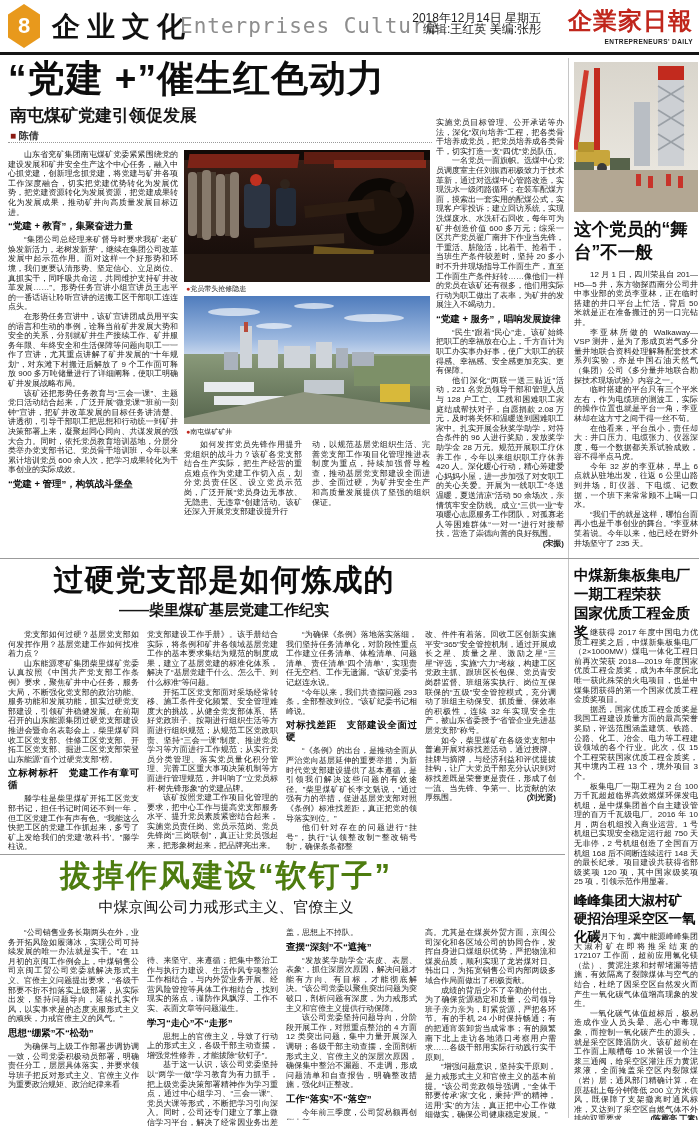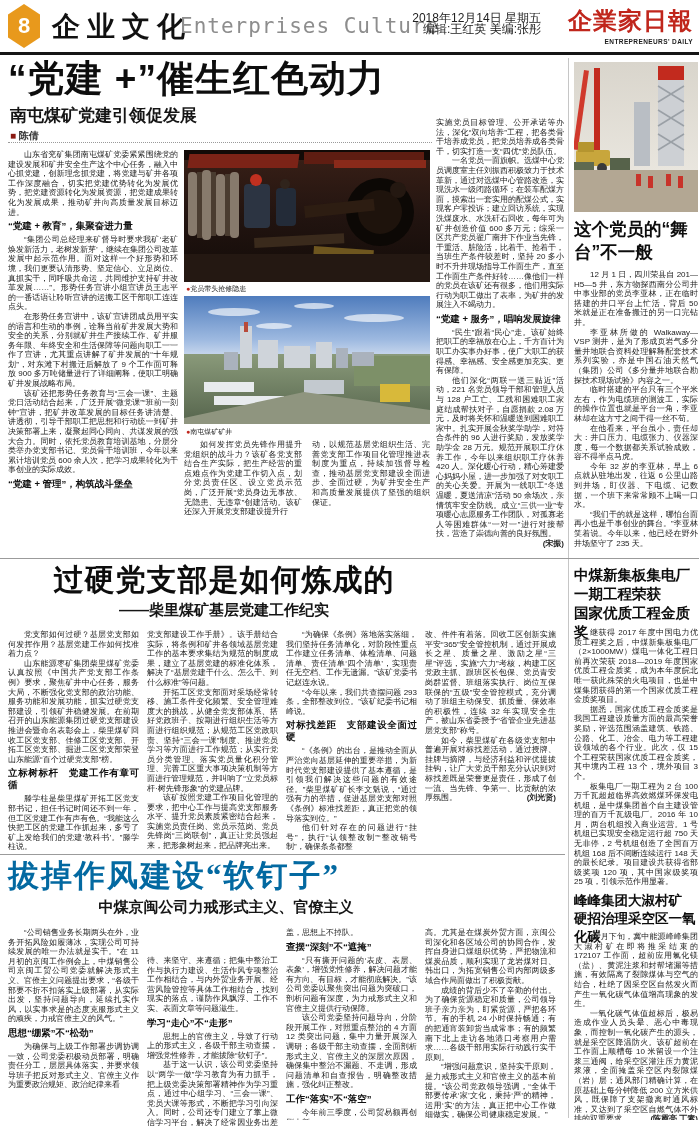--- a/index.html
+++ b/index.html
@@ -29,23 +29,23 @@
   .byline{position:absolute;left:10px;top:129px;width:300px;font-size:10px;color:#333;font-weight:bold;}
   .byline .sq{color:#8b1a12;}
   .dotted{position:absolute;left:8px;top:142px;width:424px;border-top:1px dotted #9a9a9a;}
   .caption{position:absolute;font-size:7px;color:#222;}
   .caption .dot{color:var(--mast);}
   .vrule{position:absolute;left:568px;top:58px;width:1px;height:1060px;background:#c6c6c6;}
   .hline{position:absolute;height:1px;background:#9b9b9b;}
   .headline2{position:absolute;left:8px;top:562px;width:432px;text-align:center;font-size:30px;
              line-height:36px;font-weight:900;color:#0d0d0d;letter-spacing:1px;}
   .deck2{position:absolute;left:8px;top:601px;width:432px;text-align:center;font-size:15px;font-weight:700;color:#151515;}
-  .headline3{position:absolute;left:8px;top:857px;width:436px;text-align:left;font-size:31px;
-             line-height:38px;font-weight:900;color:#0369a1;letter-spacing:2px;font-family:Liberation Serif, serif;}
-  .deck3{position:absolute;left:8px;top:898px;width:436px;text-align:center;font-size:15px;font-weight:700;color:#151515;}
+  .headline3{position:absolute;left:8px;top:857px;width:436px;text-align:center;font-size:31px;
+             line-height:38px;font-weight:900;color:#4d7c0f;letter-spacing:2px;}
+  .deck3{position:absolute;left:8px;top:898px;width:436px;text-align:center;font-size:15px;font-weight:400;color:#151515;}
   .rhead{position:absolute;left:574px;width:124px;font-weight:900;color:#0d0d0d;}
   .photo{position:absolute;overflow:hidden;background:#ccc;}
   svg{display:block;}
 </style>
 </head>
 <body>
 
 <div id="page">
 
   <div class="hdr">
@@ -283,21 +283,21 @@
     </div>
   <div class="col" style="left:147px;top:928px;width:131px;height:192px;margin-top:28px;">
       <p class="cont">待、来坚守、来遵循；把集中整治工作与执行力建设、生活作风专项整治工作相结合，与内外贸业务开展、经营风险管控等具体工作相结合，找到现实的落点，谨防作风飘浮、工作不实、表面文章等问题滋生。</p>
       <h4 class="col-sub">学习“走心”不“走形”</h4>
       <p>思想上的官僚主义，导致了行动上的形式主义，各级干部主动查摆，增强党性修养，才能拔除“软钉子”。</p>
       <p>基于这一认识，该公司党委坚持以“两学一做”学习教育为有力抓手，把上级党委决策部署精神作为学习重点，通过中心组学习、“三会一课”、党员大课等形式，不断把学习引向深入。同时，公司还专门建立了掌上微信学习平台，解决了经常因业务出差在外个别党员干部不能及时参加学习的问题，保证学习教育全覆</p>
     </div>
   <div class="col" style="left:286px;top:928px;width:131px;height:192px;">
       <p class="cont">盖，思想上不掉队。</p>
       <h4 class="col-sub">查摆“深刻”不“遮掩”</h4>
-      <p>“只有撕开问题的‘表皮、表层、表象’，增强党性修养，解决问题才能有方向、有目标，才能彻底解决。”该公司党委以聚焦突出问题为突破口，剖析问题有深度，为力戒形式主义和官僚主义提供行动保障。</p>
+      <p>“发放奖学助学金‘表皮、表层、表象’，抓住深层次原因，解决问题才能有方向、有目标，才能彻底解决。”该公司党委以聚焦突出问题为突破口，剖析问题有深度，为力戒形式主义和官僚主义提供行动保障。</p>
       <p>该公司党委坚持问题导向，分阶段开展工作，对照重点整治的 4 方面 12 类突出问题，集中力量开展深入调研；各级干部主动查摆，全面剖析形式主义、官僚主义的深层次原因，确保集中整治不漏题、不走调，形成问题清单和自查报告，明确整改措施，强化纠正整改。</p>
       <h4 class="col-sub">工作“落实”不“落空”</h4>
       <p>今年前三季度，公司贸易额再创历史新</p>
     </div>
   <div class="col" style="left:425px;top:928px;width:131px;height:192px;">
       <p class="cont">高。尤其是在煤炭外贸方面，京闽公司深化和各区域公司的协同合作，发挥自身进口煤组织优势，严把物流和煤炭品质，顺利实现了龙岩煤对日、韩出口，为拓宽销售公司内部两级多域合作局面做出了积极贡献。</p>
       <p>成绩的背后少不了辛勤的付出。为了确保货源稳定和质量，公司领导班子亲力亲为，盯紧货源，严把各环节。有的手机 24 小时保持畅通；有的把通宵装卸货当成常事；有的频繁南下北上走访各地港口考察用户需求……各级干部用实际行动践行实干原则。</p>
       <p>“增强问题意识，坚持实干原则，是力戒形式主义和官僚主义的基本前提。”该公司党政领导强调，“全体干部要传承‘家’文化，秉持‘严’的精神，运用‘实’的方法，真正把中心工作做细做实，确保公司健康稳定发展。”<span class="signature">(邹士旭)</span></p>
     </div>
 

